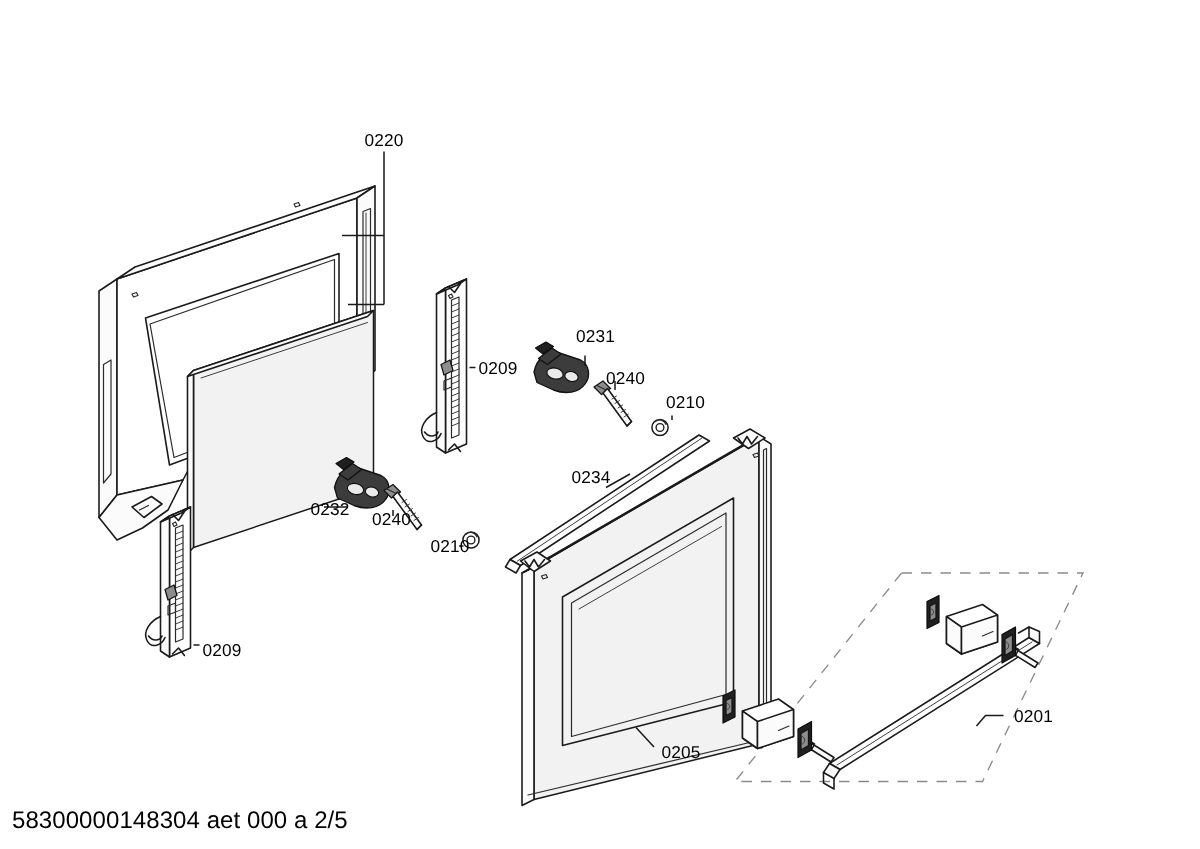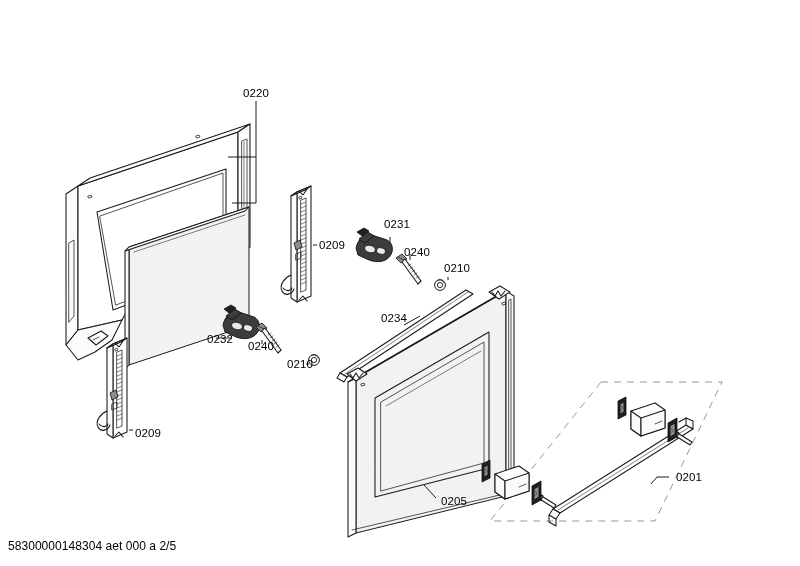--- a/index.html
+++ b/index.html
@@ -39,21 +39,21 @@
     font-family: "Liberation Sans", sans-serif;
     font-size: 11.5px;
     fill: #000000;
     letter-spacing: 0.1px;
   }
   .footer-text {
     position: absolute;
     left: 8px;
     top: 539px;
     font-family: "Liberation Sans", sans-serif;
-    font-size: 12px;
+    font-size: 16px;
     color: #000000;
     white-space: nowrap;
     letter-spacing: 0.05px;
   }
 </style>
 </head>
 <body>
 
 <div id="diagram-root">
 <svg width="800" height="566" viewBox="0 0 800 566" xmlns="http://www.w3.org/2000/svg">

